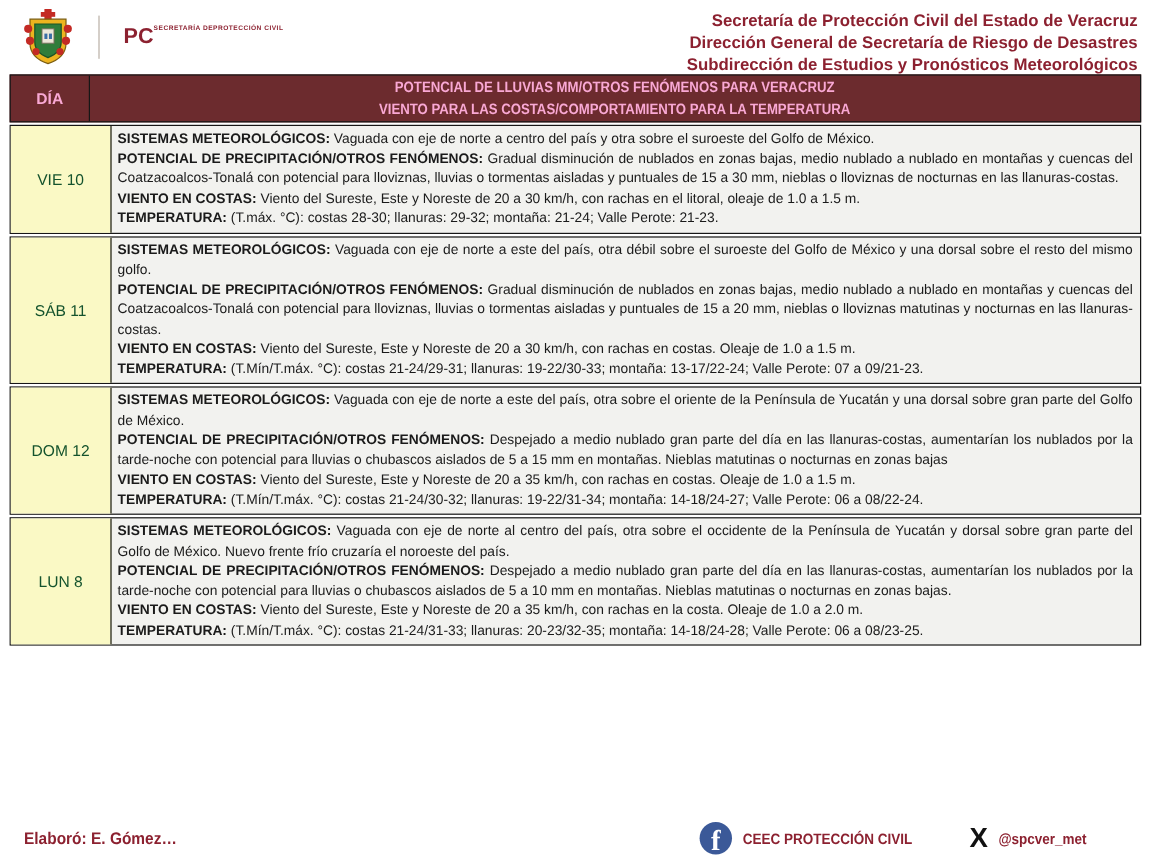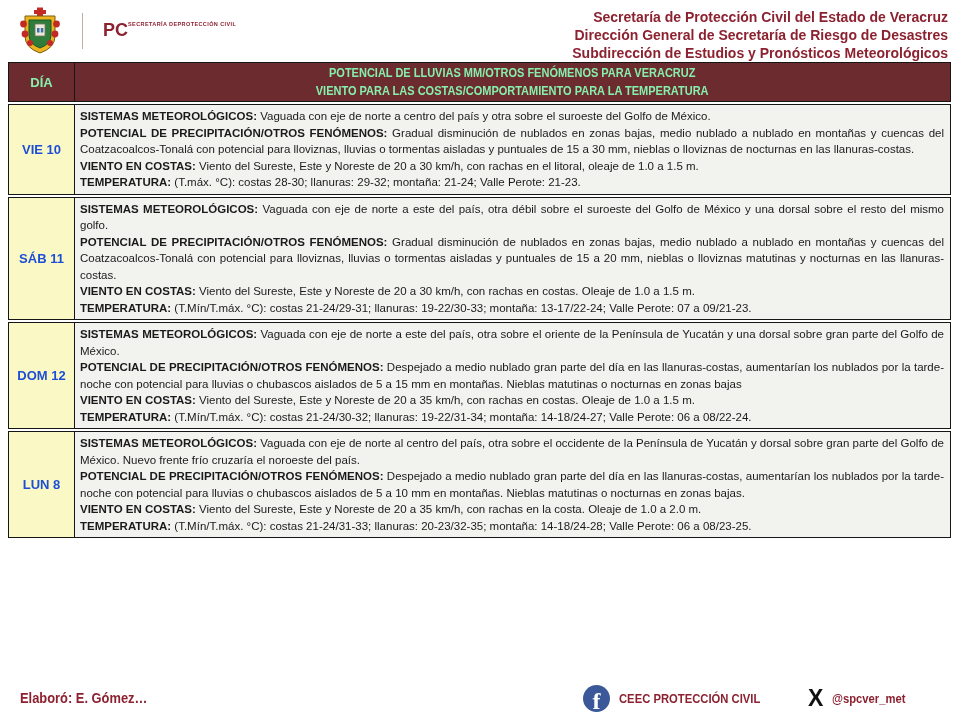--- a/index.html
+++ b/index.html
@@ -19,26 +19,26 @@
   .brand-text{display:flex;flex-direction:column;line-height:1;color:var(--maroon);}
   .gob-line{font-size:7.5px;font-weight:bold;letter-spacing:1.1px;margin-bottom:2px;}
   .ver-line{font-size:24px;font-weight:800;letter-spacing:1px;}
   .brand-divider{width:1px;height:36px;background:#b9b0a6;margin:0 10px;}
   .pc-block{display:flex;color:var(--maroon);line-height:1;}
   .pc-big{font-size:18px;font-weight:800;margin-bottom:2px;}
   .pc-sub{font-size:5.5px;font-weight:bold;letter-spacing:.4px;line-height:1.35;}
   .titles{padding:8px 12px 0 0;text-align:right;color:var(--maroon);font-weight:bold;font-size:14px;line-height:18px;}
   
   .ftable{position:absolute;top:62px;left:8px;width:943px;display:flex;flex-direction:column;row-gap:2px;}
-  .thead{display:flex;border:1px solid var(--border);background:var(--header-bg);color:#86efac;height:40px;}
+  .thead{display:flex;border:1px solid var(--border);background:var(--header-bg);color:#f9a8d4;height:40px;}
   .th-day{width:66px;border-right:1px solid var(--border);display:flex;align-items:center;justify-content:center;font-weight:bold;font-size:13px;}
   .th-main{flex:1;display:flex;flex-direction:column;align-items:center;justify-content:center;gap:4px;font-weight:bold;font-size:12.5px;}
   .th-main span{display:block;transform:scaleX(.88);transform-origin:50% 50%;white-space:nowrap;}
   .trow{display:flex;border:1px solid var(--border);background:var(--cell-bg);}
-  .day-cell{width:66px;background:var(--day-bg);border-right:1px solid var(--border);display:flex;align-items:center;justify-content:center;font-weight:bold;font-size:13px;color:#1d4ed8;}
+  .day-cell{width:84px;background:var(--day-bg);border-right:1px solid var(--border);display:flex;align-items:center;justify-content:center;font-weight:normal;font-size:13px;color:#14532d;}
   .content-cell{flex:1;padding:3px 6px 3px 5px;font-size:11.5px;line-height:16.5px;color:#1a1a1a;text-align:justify;border-radius:16px;}
   .para .plabel{font-weight:bold;}
   
   .footer{position:absolute;left:0;top:683px;width:788px;height:37px;}
   .elaboro{position:absolute;left:20px;top:7px;color:var(--maroon);font-weight:bold;font-size:14px;transform:scaleX(.92);transform-origin:0 50%;}
   .social{position:absolute;display:flex;align-items:center;gap:9px;}
   .fb-group{left:583px;top:2px;}
   .x-group{left:808px;top:4px;}
   .fb-circle{width:27px;height:27px;border-radius:50%;background:var(--fb-blue);color:#fff;display:flex;align-items:flex-end;justify-content:center;overflow:hidden;}
   .fb-circle span{font-family:"Liberation Serif",serif;font-weight:bold;font-size:24px;line-height:21px;}

